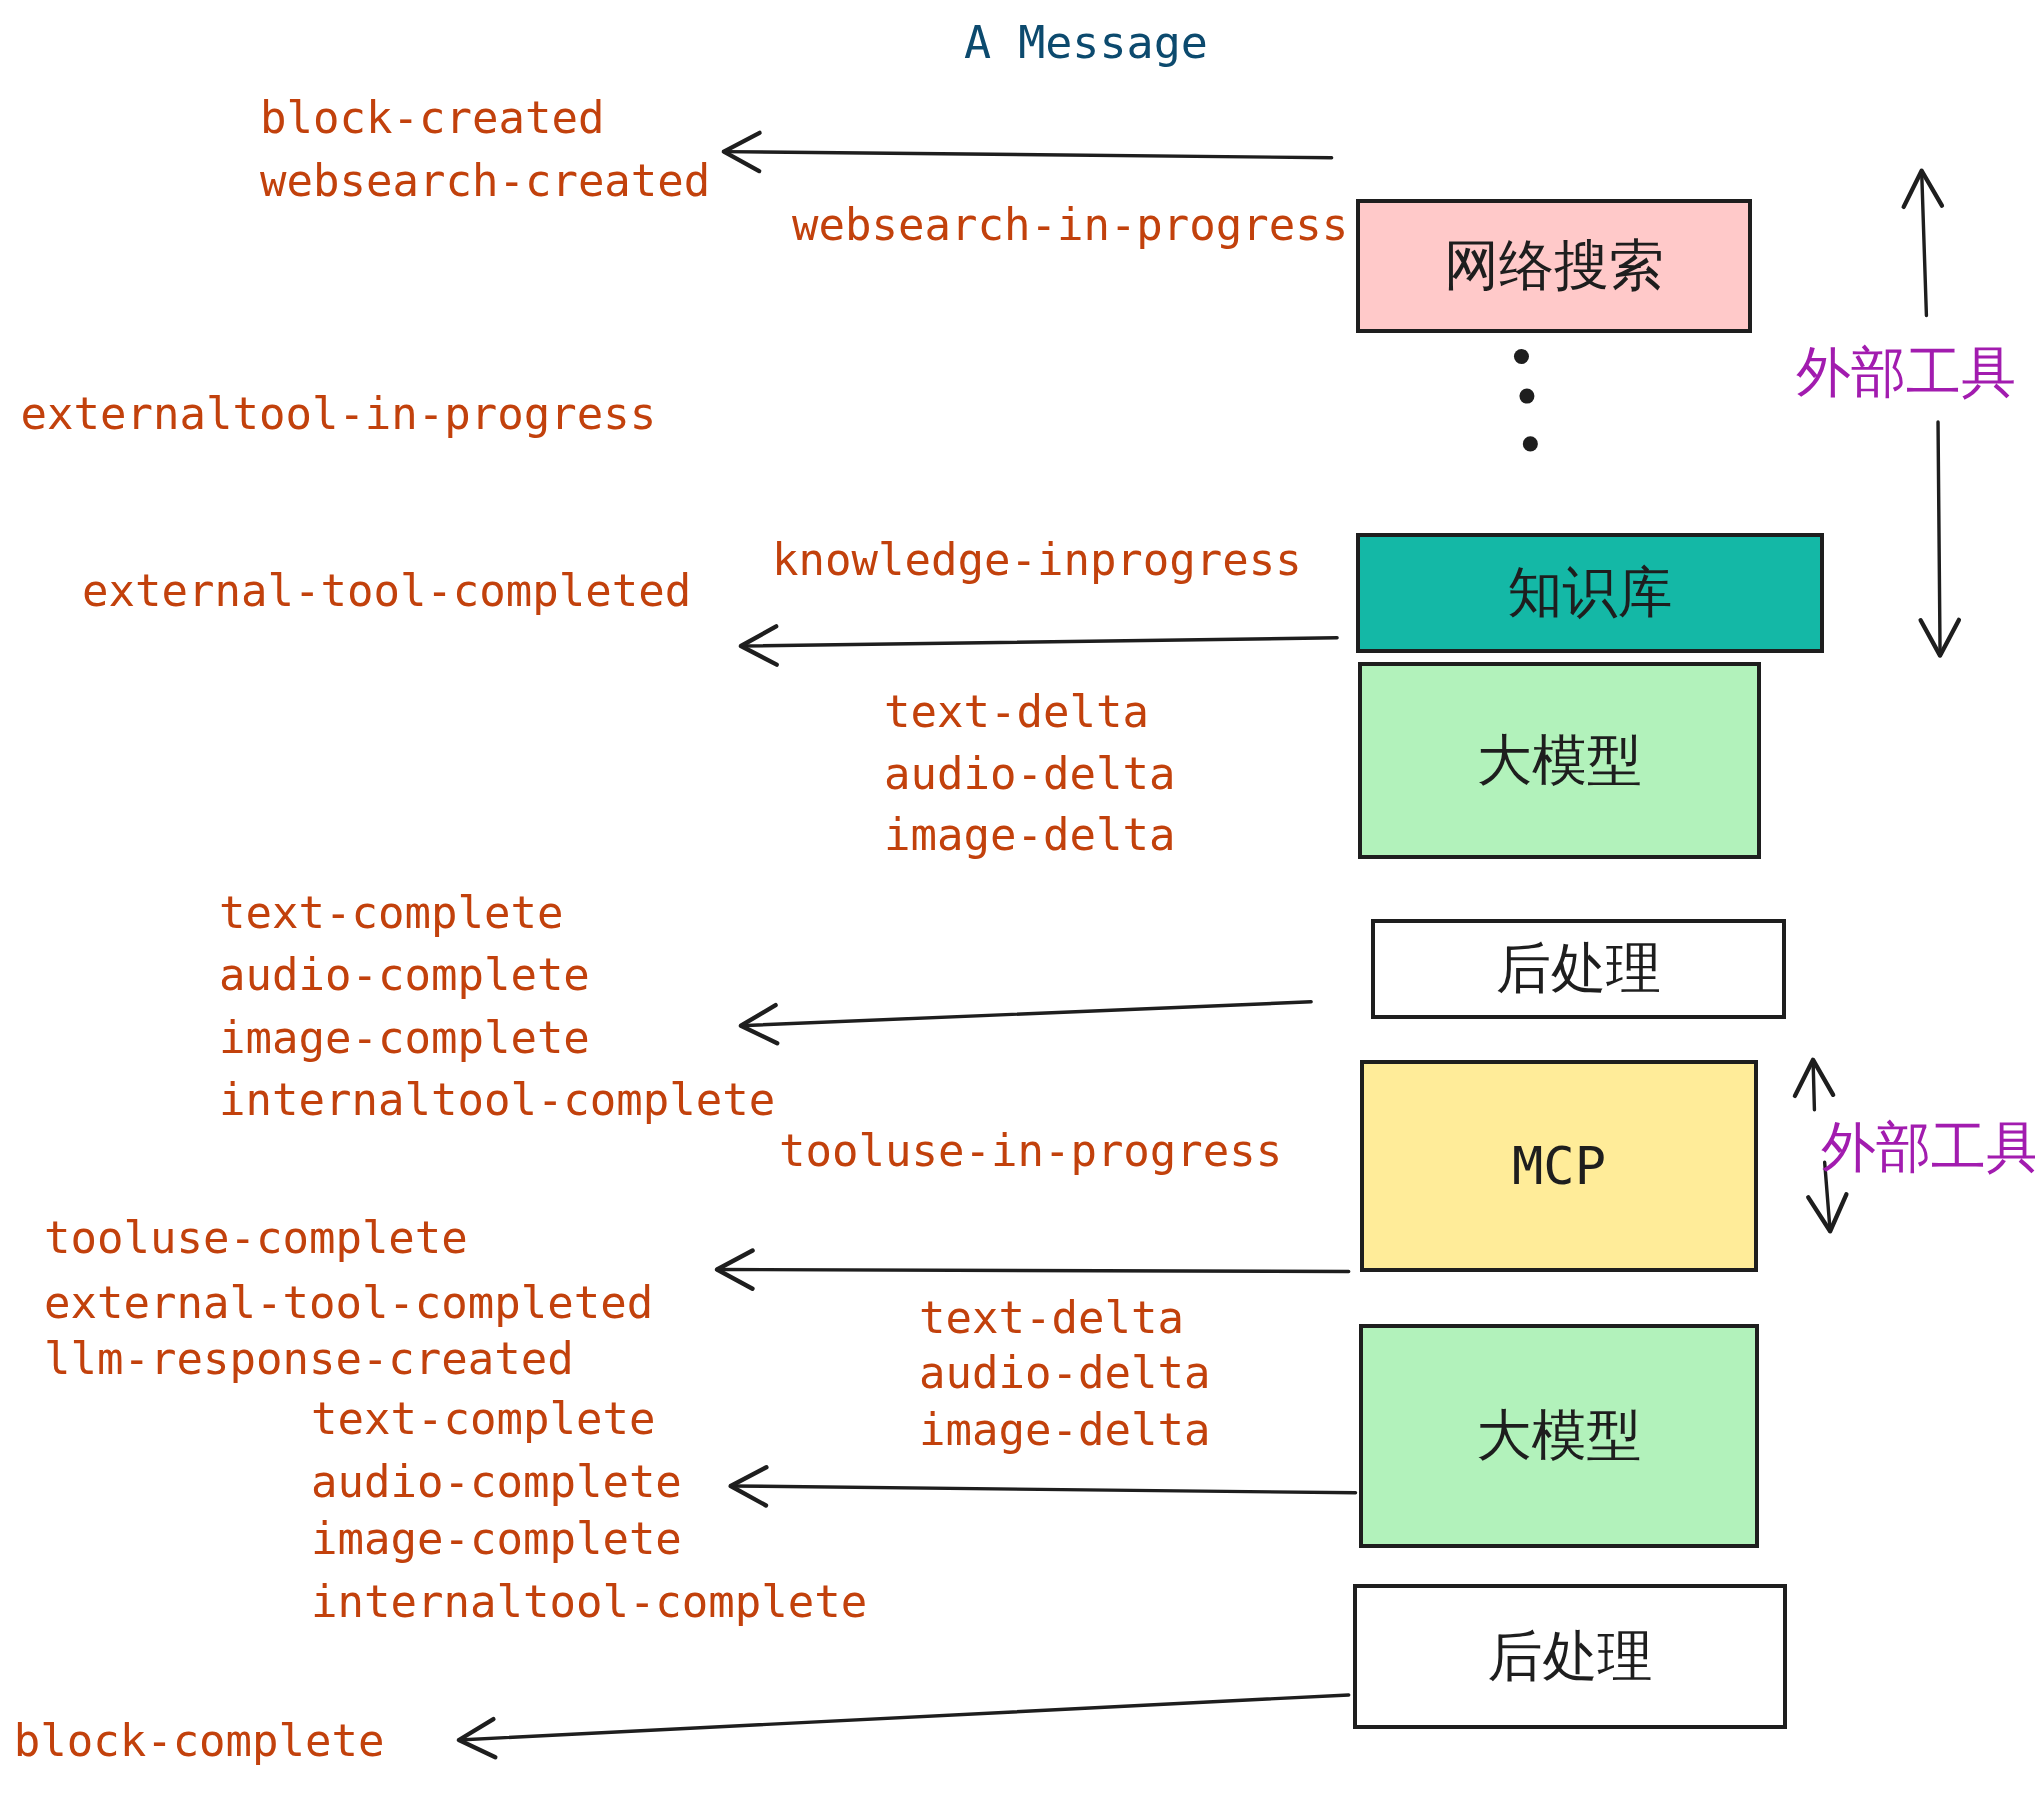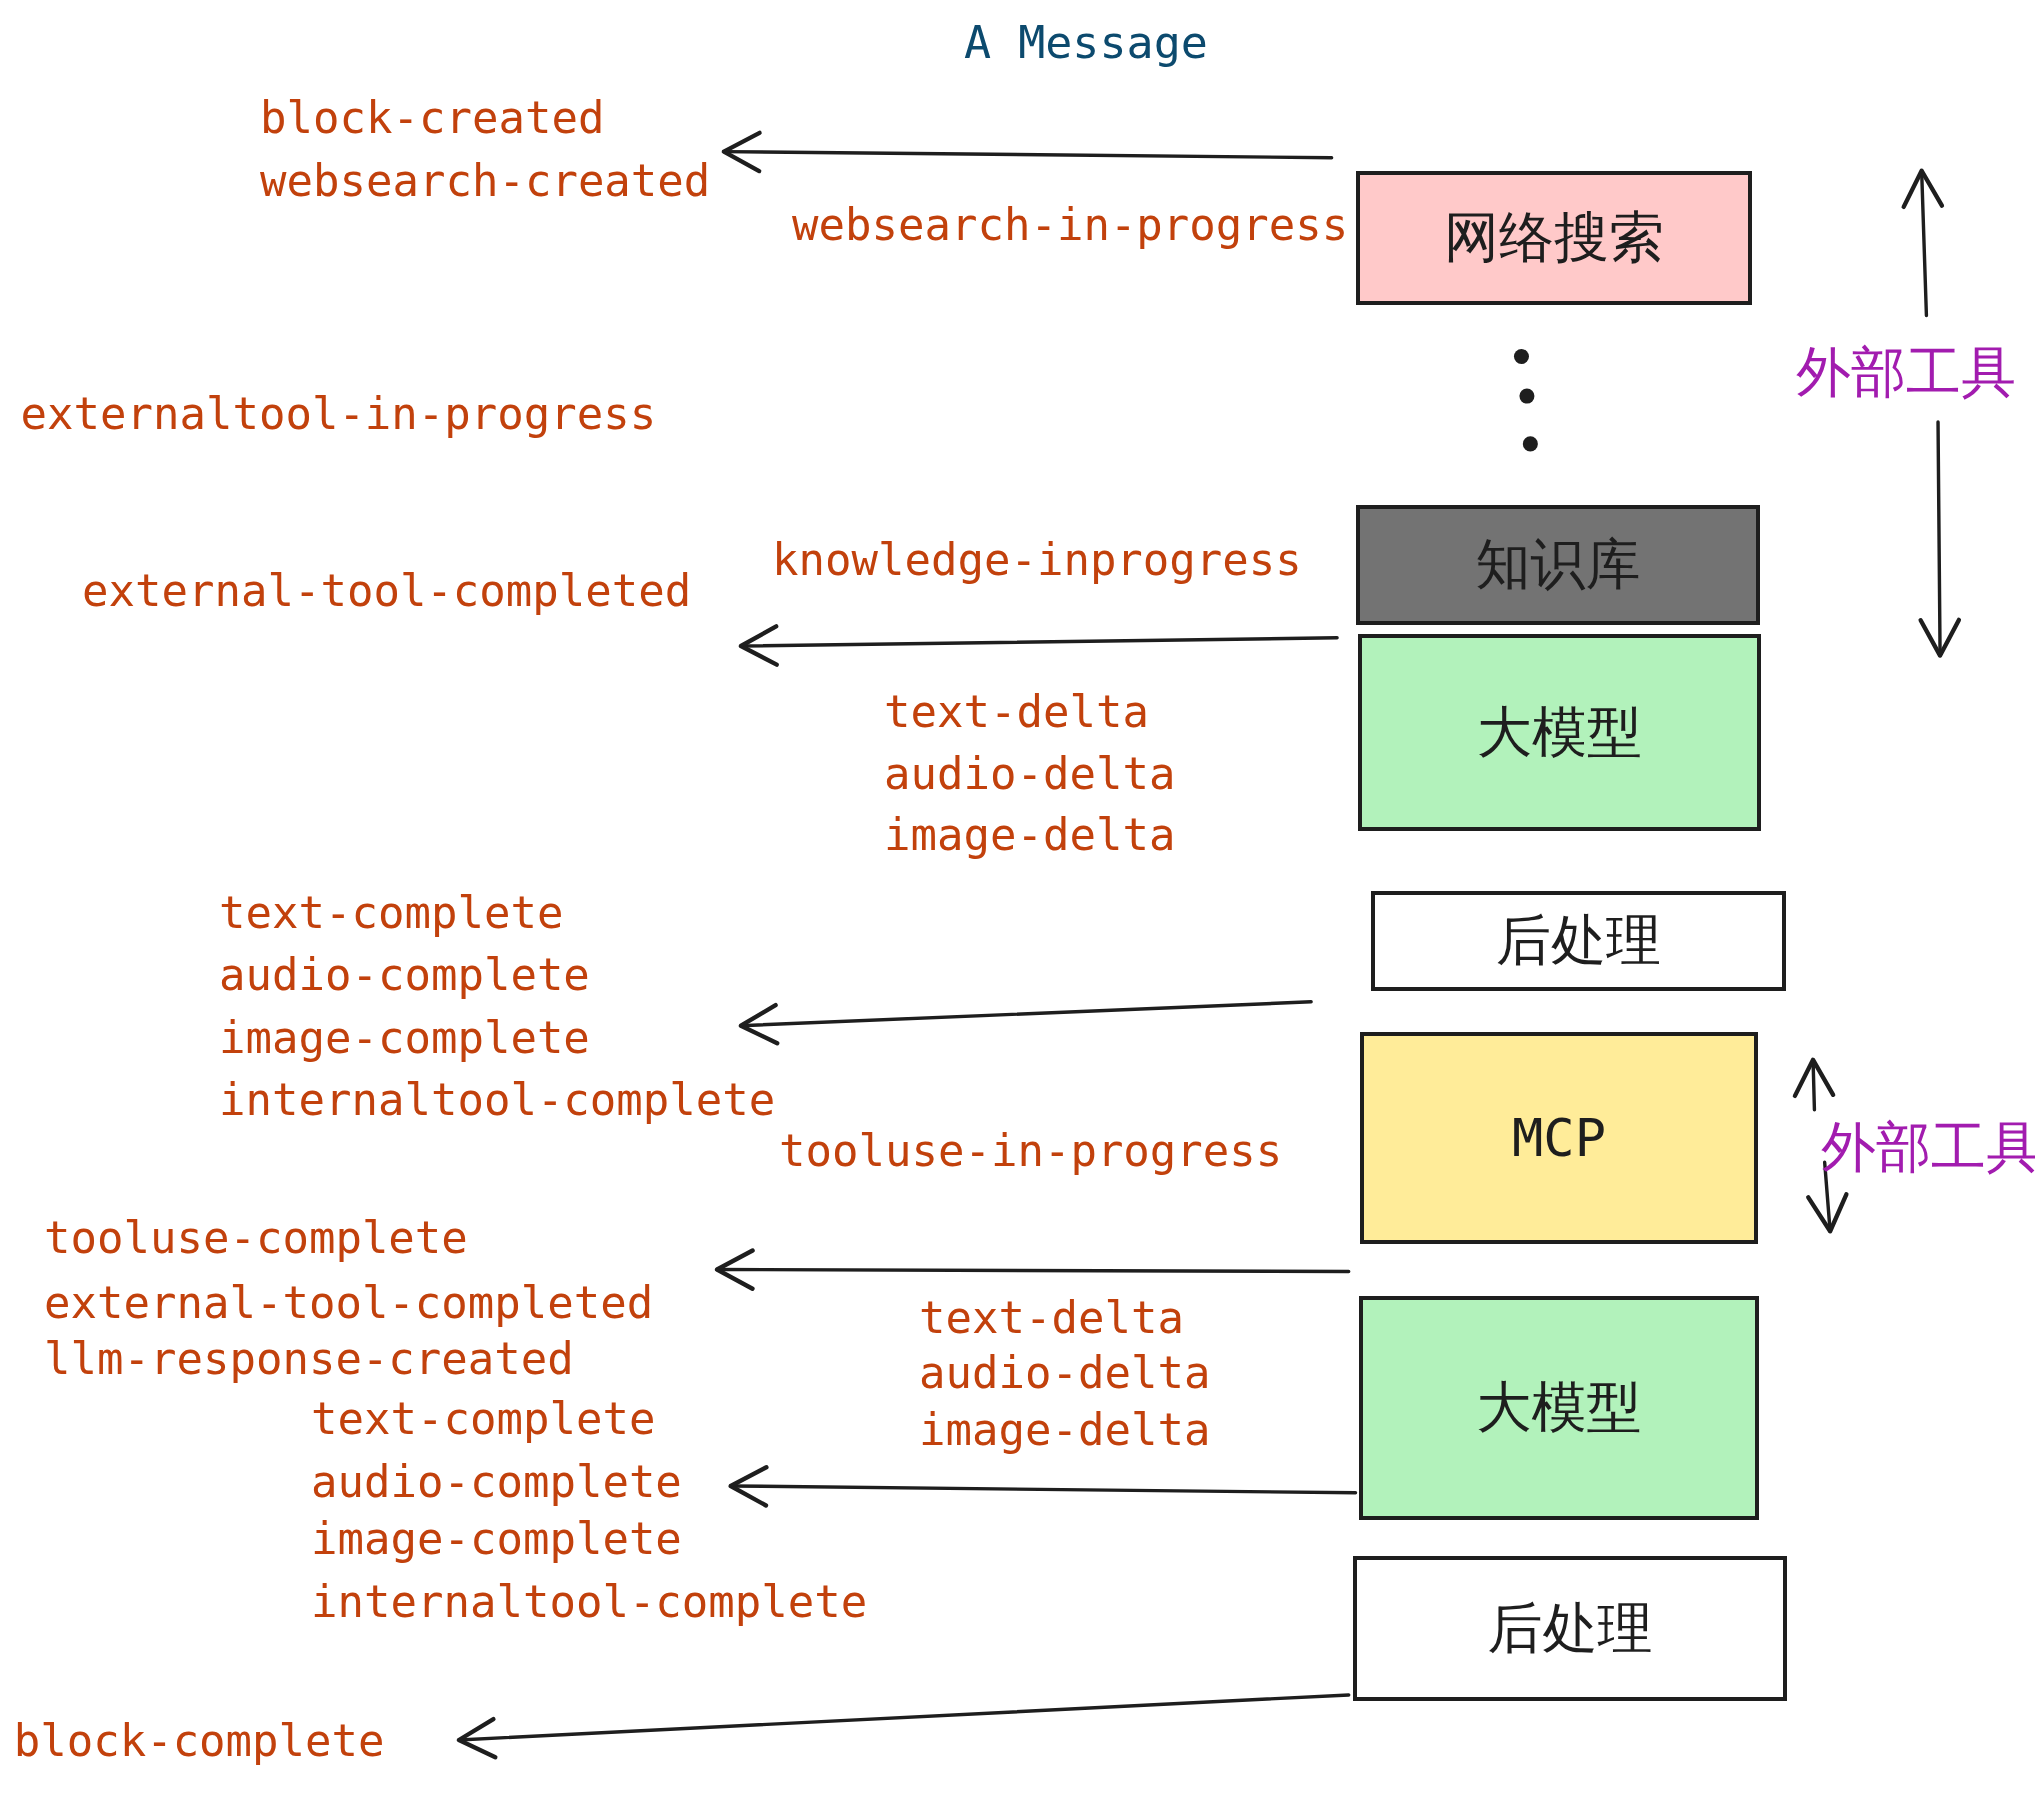--- a/index.html
+++ b/index.html
@@ -5,21 +5,21 @@
   html,body{margin:0;padding:0;}
   body{width:2035px;height:1796px;background:#ffffff;position:relative;overflow:hidden;
        font-family:"DejaVu Sans Mono", monospace;}
   #canvas{position:absolute;inset:0;width:2035px;height:1796px;}
   .evt{position:absolute;font:44px/52px "DejaVu Sans Mono", monospace;color:#c2410c;
        white-space:nowrap;}
   .title{position:absolute;font:45px/55px "DejaVu Sans Mono", monospace;color:#0c4a6e;
        white-space:nowrap;}
   .box{position:absolute;border:4.1px solid #1e1e1e;box-sizing:border-box;
        display:flex;align-items:center;justify-content:center;
-       font-family:"DejaVu Sans","Liberation Sans",sans-serif;font-size:55px;color:#1e1e1e;}
+       font-family:"DejaVu Sans","Liberation Sans",sans-serif;font-size:55px;color:#1e1e1e;margin-top:28px;}
   .box.mono{font-family:"DejaVu Sans Mono", monospace;font-size:52px;justify-content:center;}
   .sideLabel{position:absolute;font-family:Liberation Mono, monospace;
        font-size:55px;color:#a21caf;white-space:nowrap;}
   svg{position:absolute;left:0;top:0;}
 </style>
 </head>
 <body>
 
 <div id="canvas">
 
@@ -46,21 +46,21 @@
       <circle cx="2236" cy="580" r="11"></circle>
       <circle cx="2241" cy="650" r="11"></circle>
     </g>
   </svg>
 
   <div class="title" style="left:964px;top:15px">A Message</div>
 
   <div class="box" style="left:1356px;top:171px;width:396px;height:134px;background:#ffc9c9">
     <span>网络搜索</span>
   </div>
-  <div class="box" style="left:1356px;top:505px;width:404px;height:120px;background:#737373">
+  <div class="box" style="left:1356px;top:505px;width:468px;height:120px;background:#14b8a6">
     <span>知识库</span>
   </div>
   <div class="box" style="left:1358px;top:634px;width:403px;height:197px;background:#b2f2bb">
     <span>大模型</span>
   </div>
   <div class="box" style="left:1371px;top:891px;width:415px;height:100px;background:#ffffff">
     <span>后处理</span>
   </div>
   <div class="box mono" style="left:1360px;top:1032px;width:398px;height:212px;background:#ffec99">
     <span>MCP</span>

